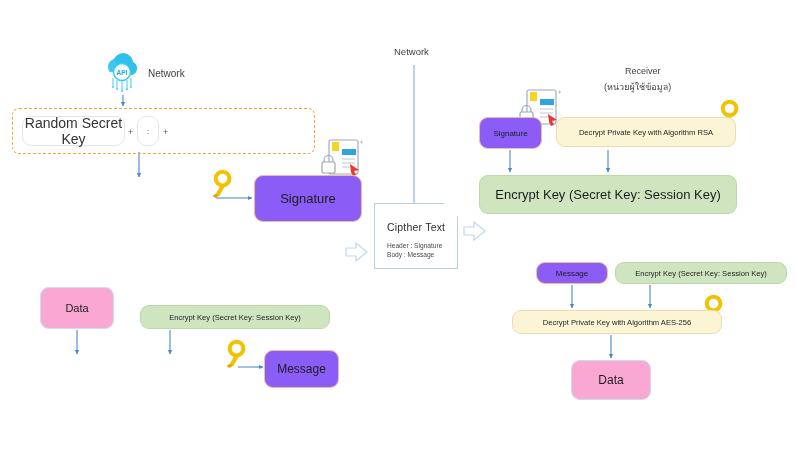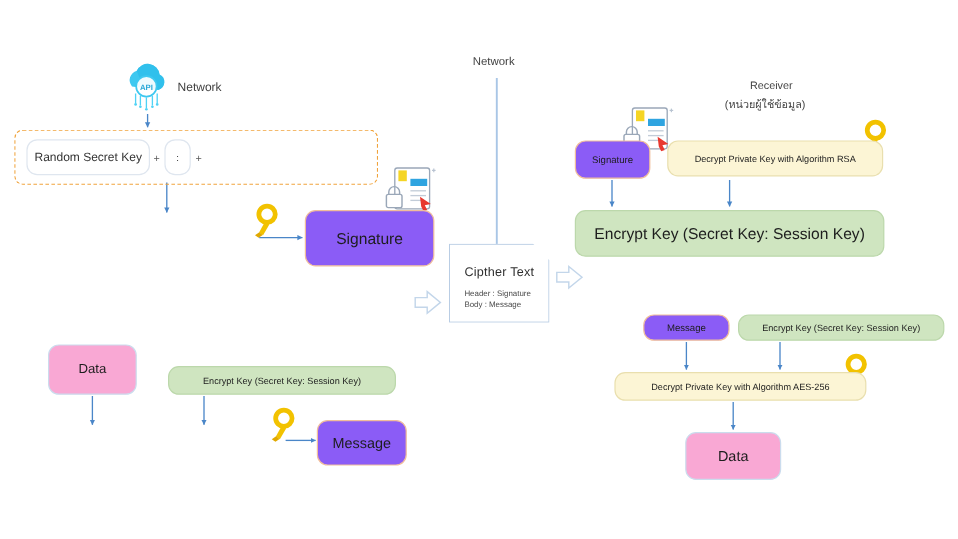--- a/index.html
+++ b/index.html
@@ -160,21 +160,21 @@
 
   <div class="label" style="left:394px;top:46px;font-size:9.5px;">Network</div>
 
   <div class="label" style="left:148px;top:68px;font-size:10px;">Network</div>
 
   <div class="label" style="left:625px;top:66px;font-size:9px;">Receiver</div>
   <div class="label" style="left:604px;top:80px;font-size:9px;">(หน่วยผู้ใช้ข้อมูล)</div>
 
   <div class="dashed-group" style="left:12px;top:108px;width:303px;height:46px;"></div>
 
-  <div class="node rbox white" style="left:22px;top:116px;width:103px;height:30px;font-size:10px;">Random Secret Key</div>
+  <div class="node rbox white" style="left:22px;top:116px;width:103px;height:30px;font-size:14px;">Random Secret Key</div>
 
   <div class="plus" style="left:128px;top:127px;">+</div>
 
   <div class="node rbox white" style="left:137px;top:116px;width:22px;height:30px;font-size:8px;">:</div>
 
   <div class="plus" style="left:163px;top:127px;">+</div>
 
 
 
   <div class="node rbox peach" style="left:254px;top:175px;width:108px;height:47px;font-size:13px;">Signature</div>

